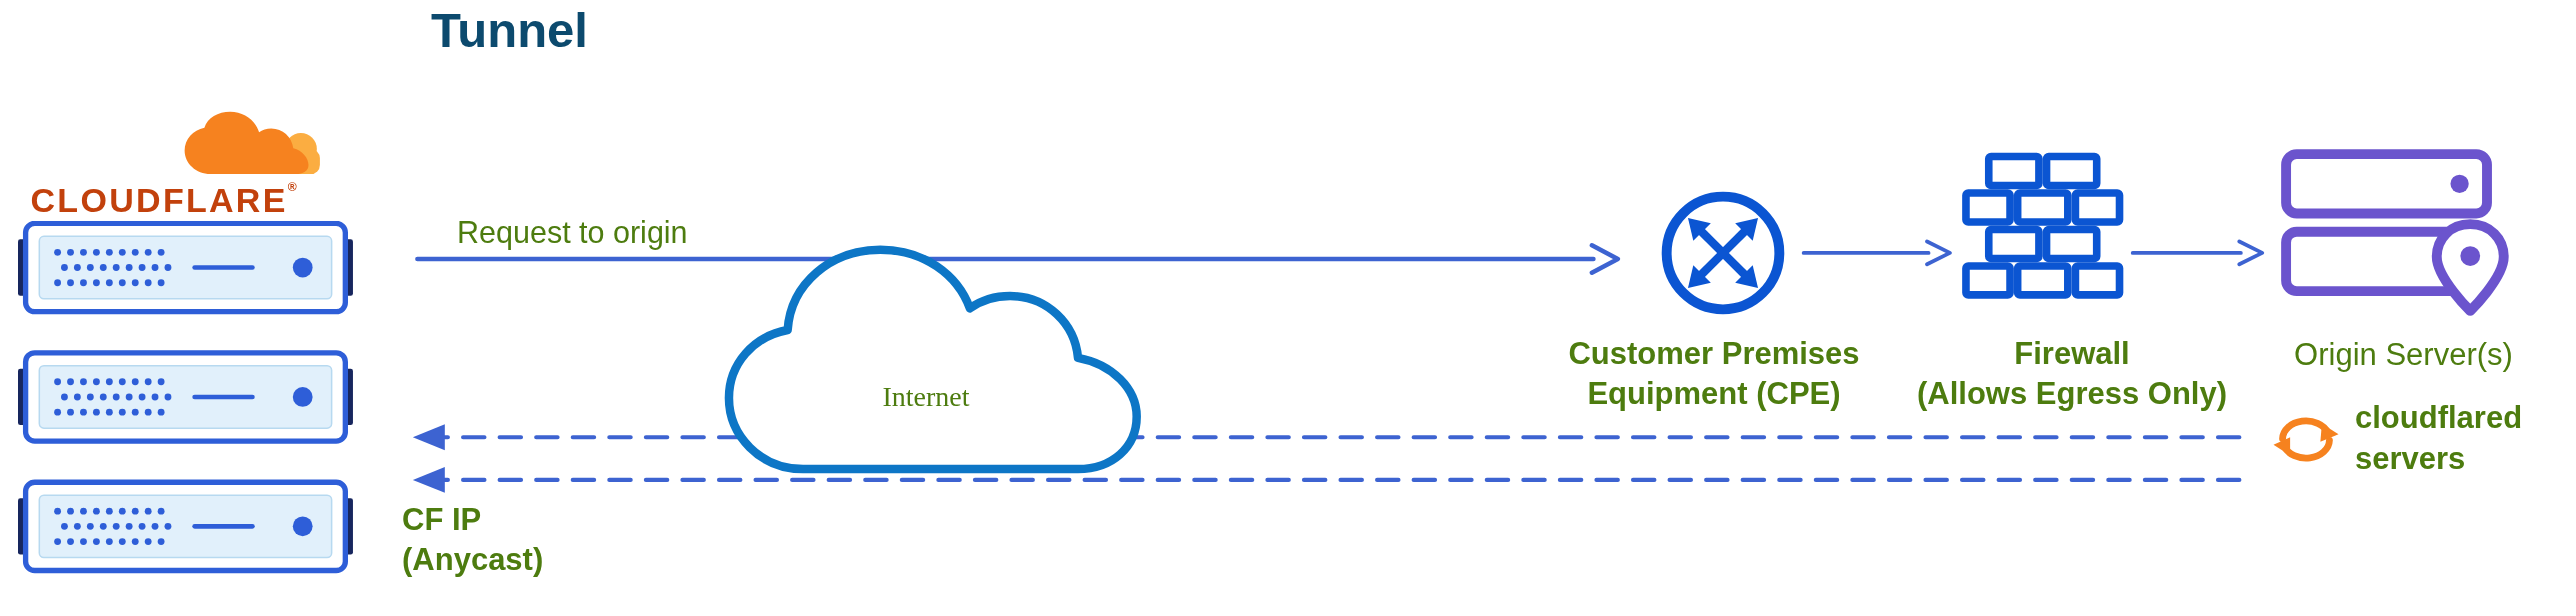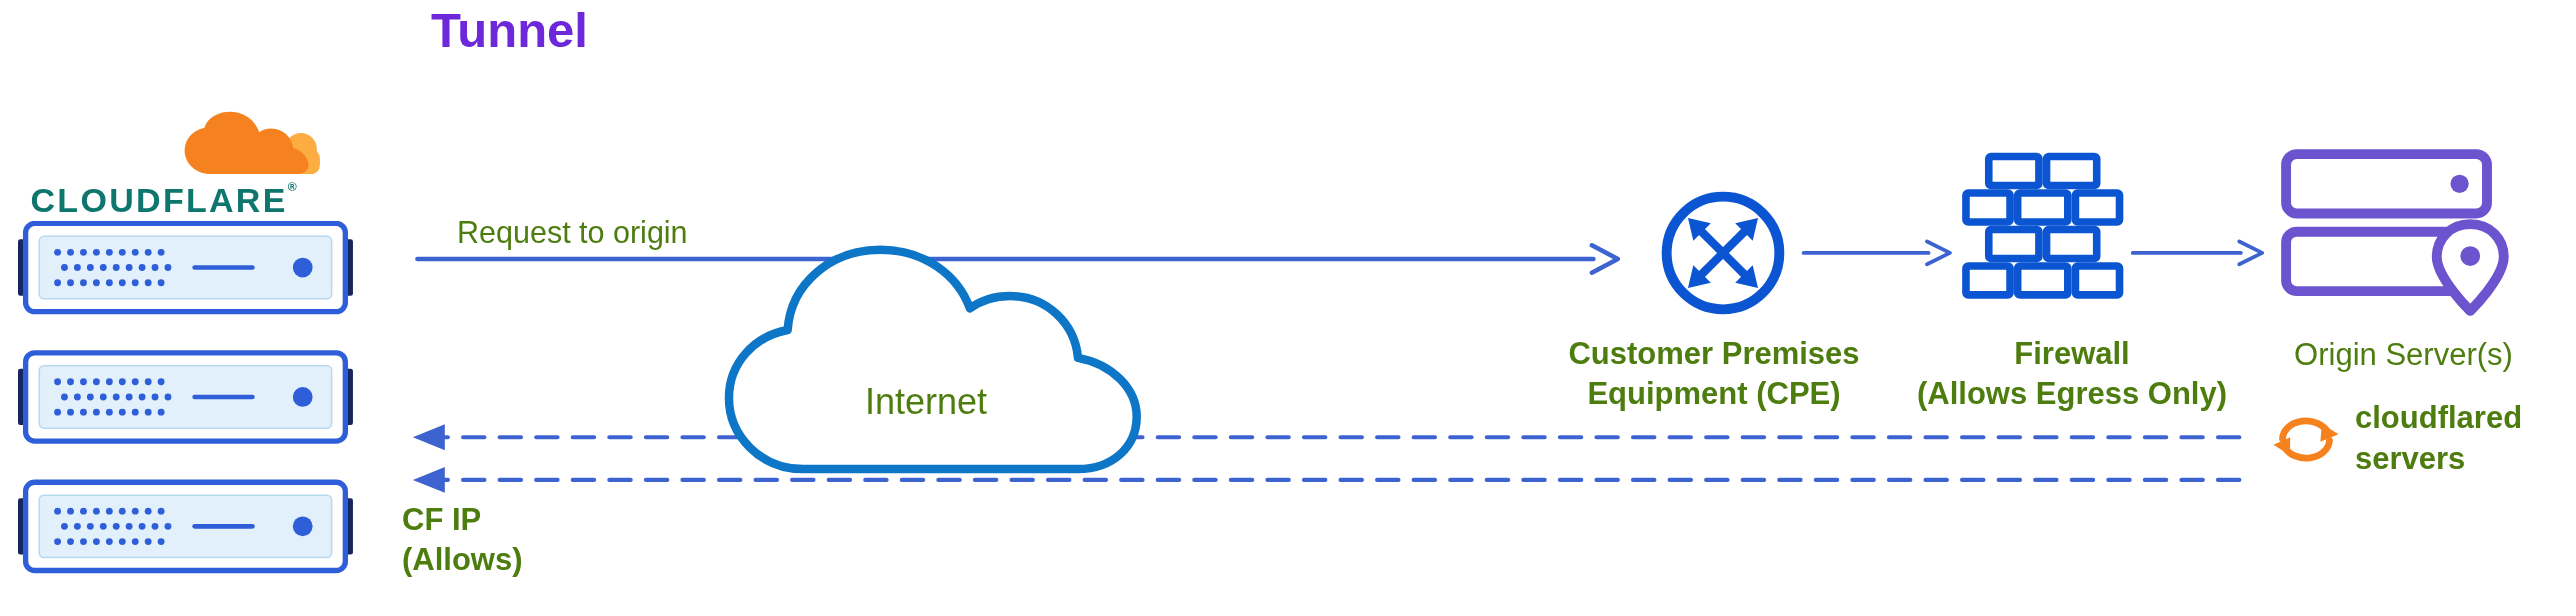--- a/index.html
+++ b/index.html
@@ -2,24 +2,24 @@
 <html style="font-size:12.2px"><head>
 <meta charset="utf-8">
 <style>
   html,body{margin:0;padding:0;background:#fff;}
   #stage{position:relative;width:2576px;height:617px;background:#ffffff;overflow:hidden;
          font-family:"Liberation Sans",sans-serif;}
   .abs{position:absolute;}
   .lbl{color:#4d7c0f;font-size:31px;line-height:1.3;white-space:nowrap;}
   .center{text-align:center;}
   .lbl span{display:block;font-weight:bold;}
-  #title{left:431px;top:1.5px;font-size:49px;font-weight:600;color:#6d28d9;}
-  #brand-text{left:30.5px;top:181px;font-size:34px;font-weight:900;letter-spacing:2.3px;color:#0f766e;white-space:nowrap;}
+  #title{left:431px;top:1.5px;font-size:49px;font-weight:600;color:#0c4a6e;}
+  #brand-text{left:30.5px;top:181px;font-size:34px;font-weight:900;letter-spacing:2.3px;color:#c2410c;white-space:nowrap;}
   #brand-text sup{font-size:12.2px;font-weight:700;vertical-align:top;line-height:1;}
-  #internet-label{left:804px;top:379px;width:244px;font-size:36px;z-index:4;}
+  #internet-label{left:804px;top:379px;width:244px;font-size:28px;z-index:4;font-family:Liberation Serif, serif;}
   #request-label{left:457px;top:213px;font-size:30.5px;z-index:4;}
   #persistent-label{left:1192px;top:492px;width:567px;z-index:4;}
   #cfip-label{left:402px;top:500px;z-index:4;}
   #cpe-label{left:1554px;top:334px;width:320px;z-index:4;}
   #firewall-label{left:1897px;top:334px;width:350px;z-index:4;}
   #origin-label{left:2255px;top:335px;width:297px;z-index:4;}
   #cloudflared-label{left:2355px;top:398px;z-index:4;line-height:1.32;}
   svg{display:block;}
   .z1{z-index:1}.z2{z-index:2}.z3{z-index:3}
 </style>
@@ -160,17 +160,17 @@
     </g>
   </svg>
   <div id="cloudflared-label" class="abs lbl">
     <span>cloudflared</span>
     <span>servers</span>
   </div>
 
 
   <div id="cfip-label" class="abs lbl">
     <span>CF IP</span>
-    <span>(Allows)</span>
+    <span>(Anycast)</span>
   </div>
 
 </div>
 
 
 </body></html>

